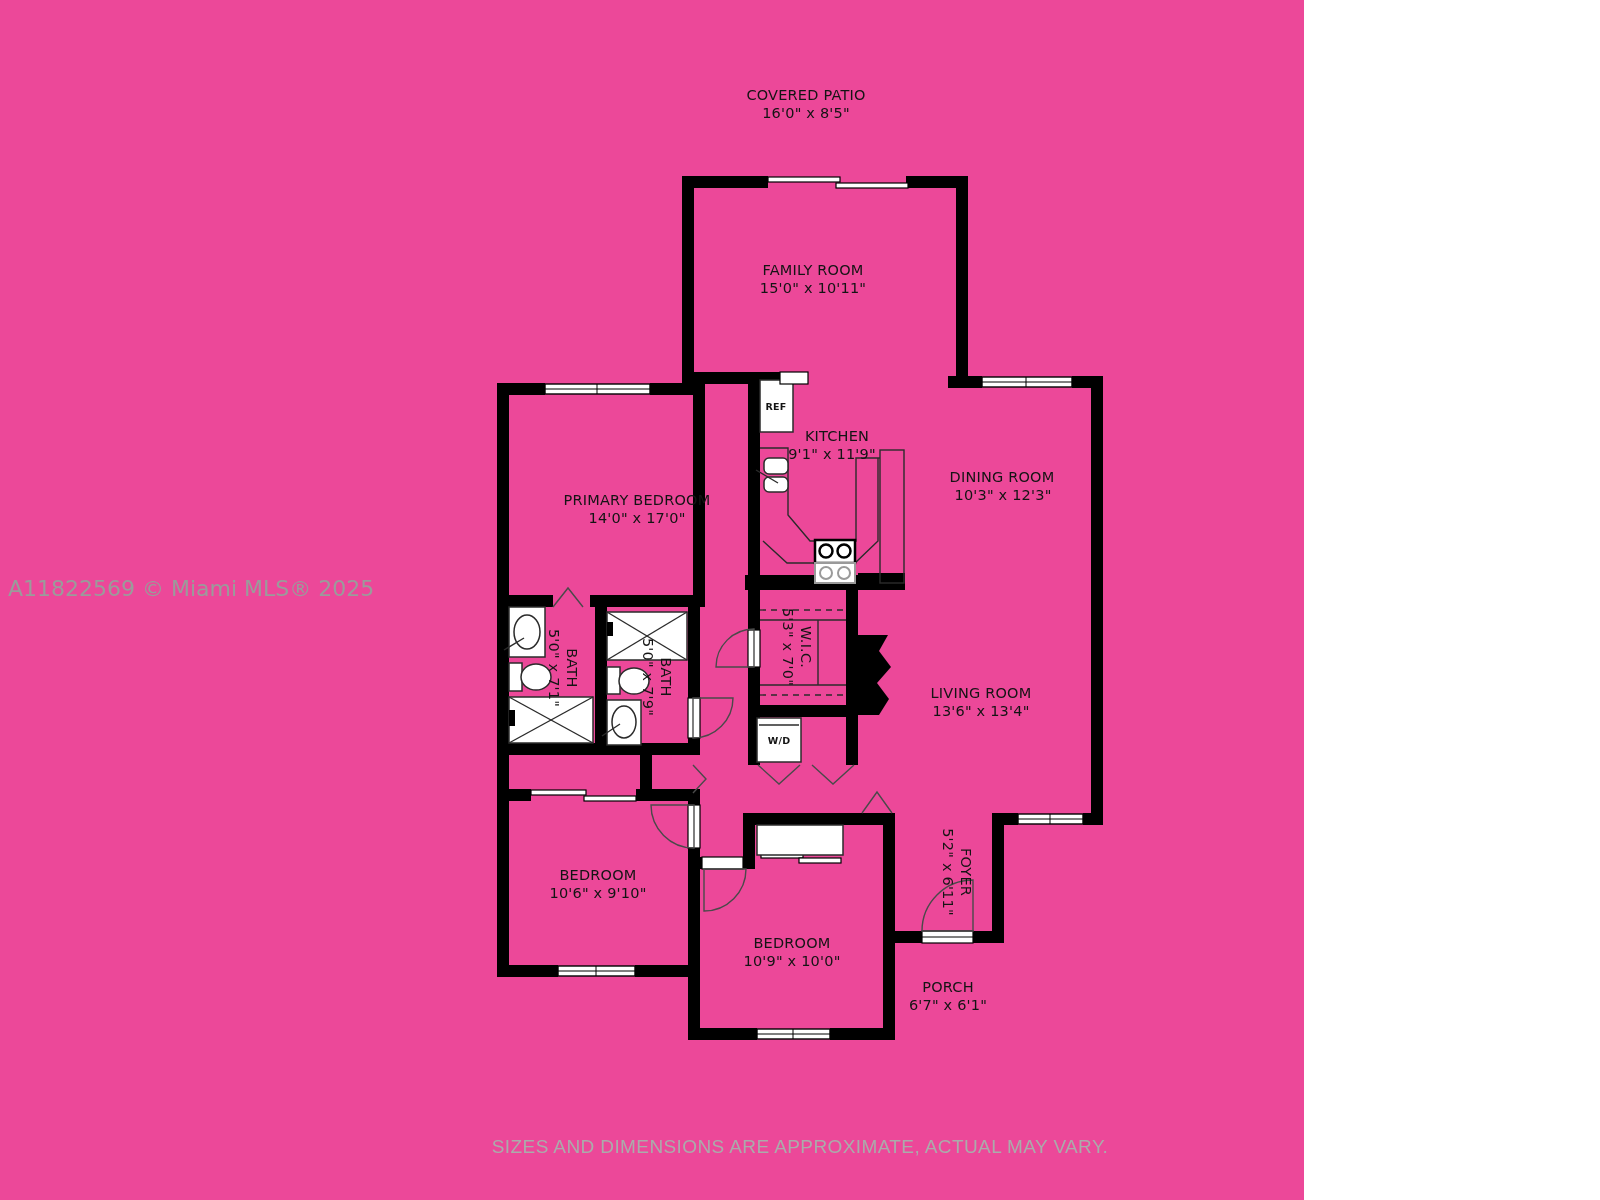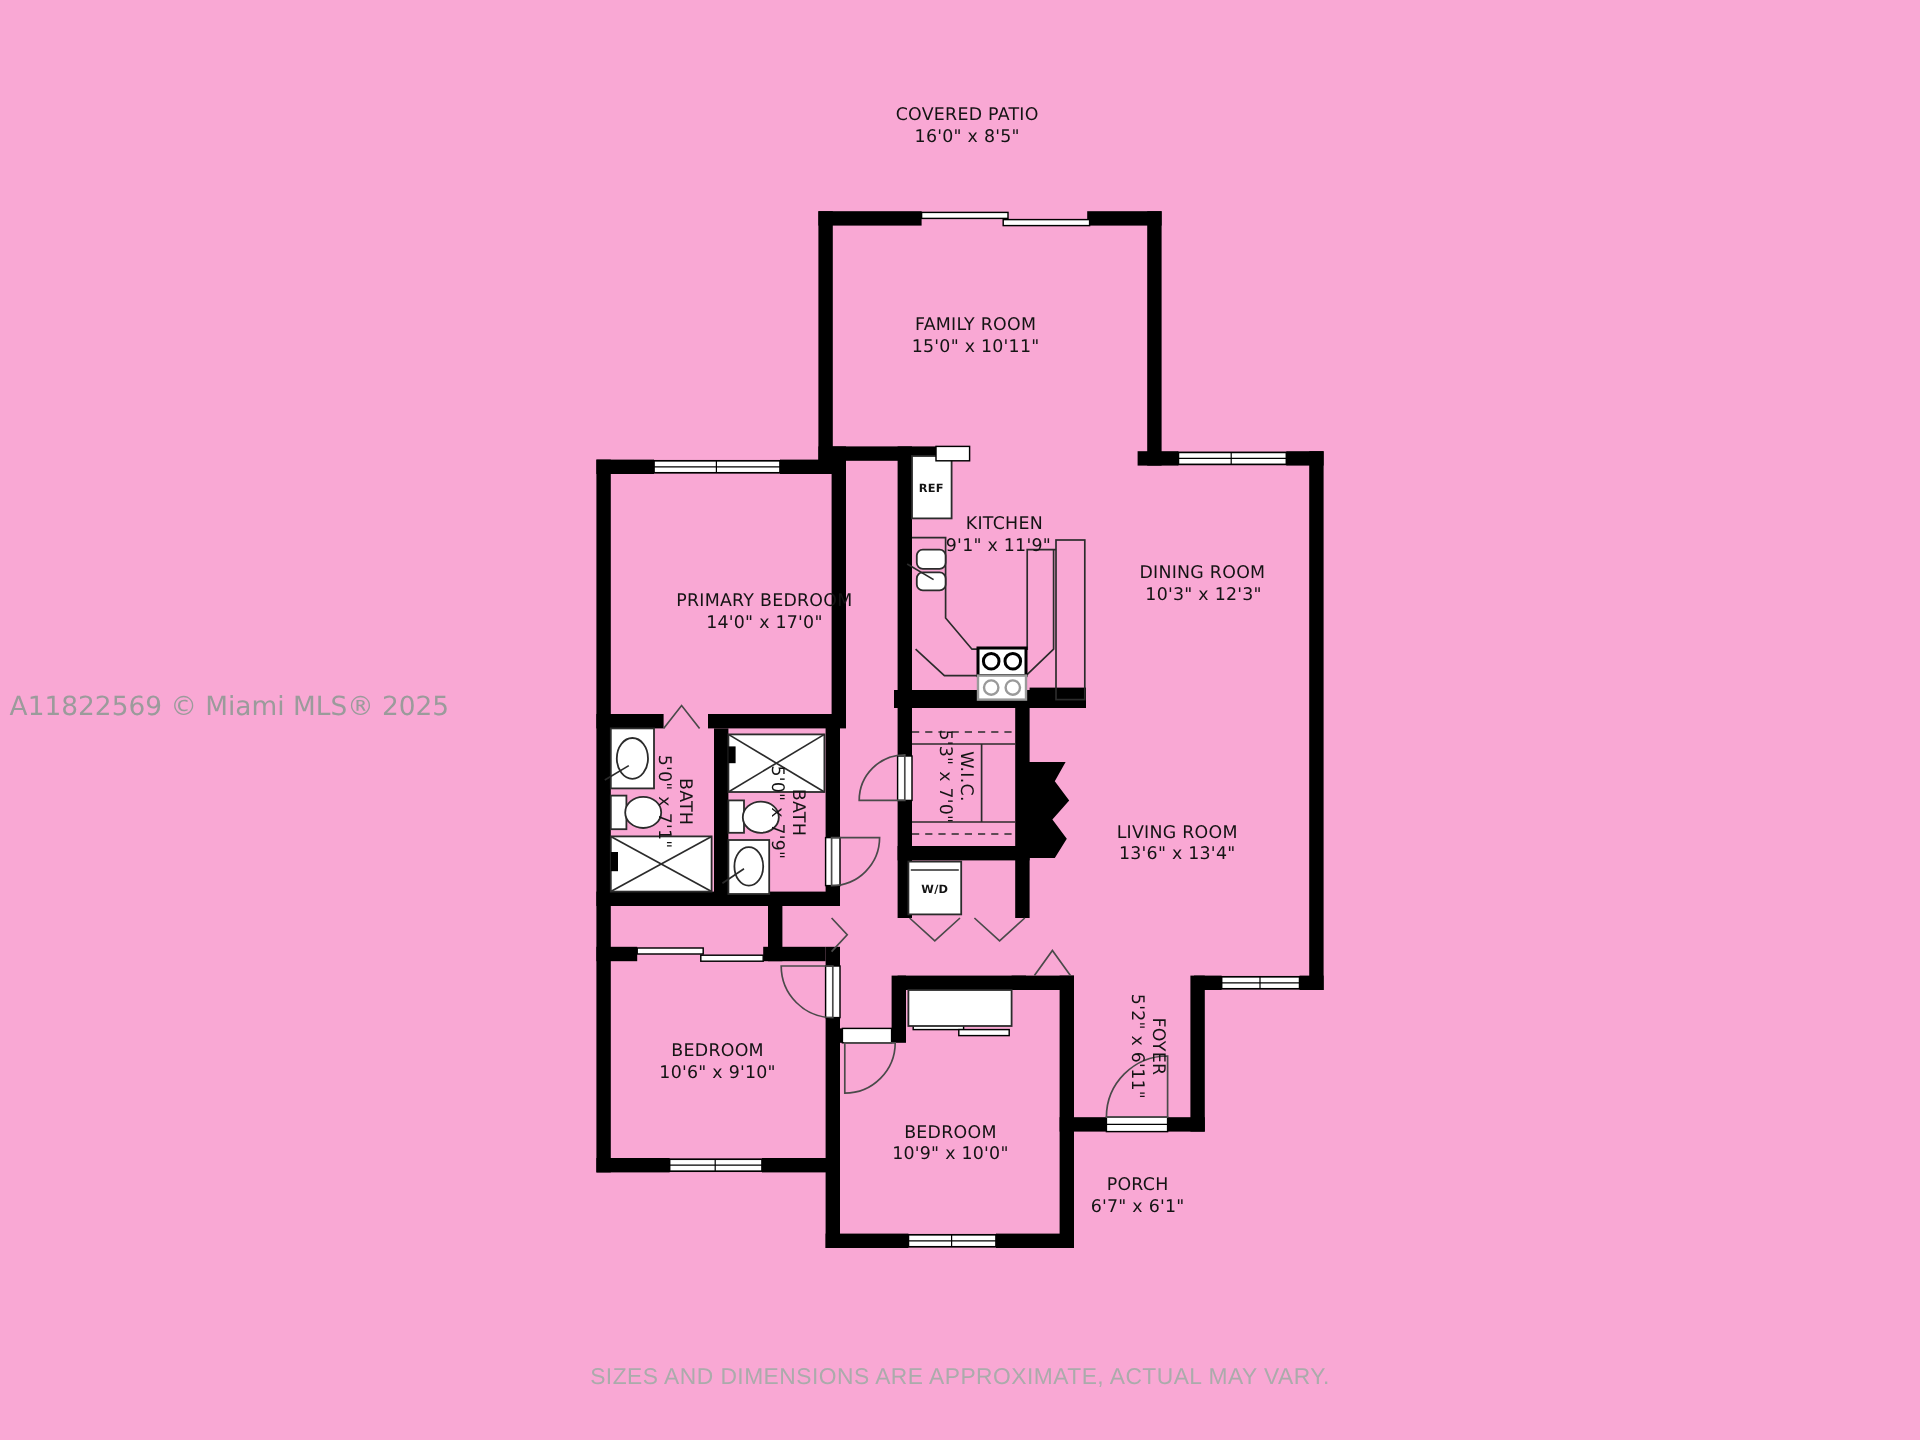--- a/index.html
+++ b/index.html
@@ -1,16 +1,16 @@
 <!DOCTYPE html>
 <html><head>
 <meta charset="utf-8">
 <style>
   html,body{margin:0;padding:0;background:#fff;}
-  .stage{position:relative;width:1600px;height:1200px;background:#f9a8d4;overflow:hidden;
+  .stage{position:relative;width:1304px;height:1200px;background:#ec4899;overflow:hidden;
          font-family:"DejaVu Sans", sans-serif;}
   svg{position:absolute;left:0;top:0;}
   .wall{fill:#000;stroke:none;}
   .win{fill:#fff;stroke:#000;stroke-width:1.4;}
   .winline{stroke:#000;stroke-width:1;}
   .panel{fill:#fff;stroke:#000;stroke-width:1.2;}
   .thresh{fill:#fff;stroke:#000;stroke-width:1.2;}
   .door{fill:none;stroke:#4a4a4a;stroke-width:1.4;}
   .fix{fill:#fff;stroke:#2b2b2b;stroke-width:1.5;}
   .fixline{fill:none;stroke:#2b2b2b;stroke-width:1.4;}

